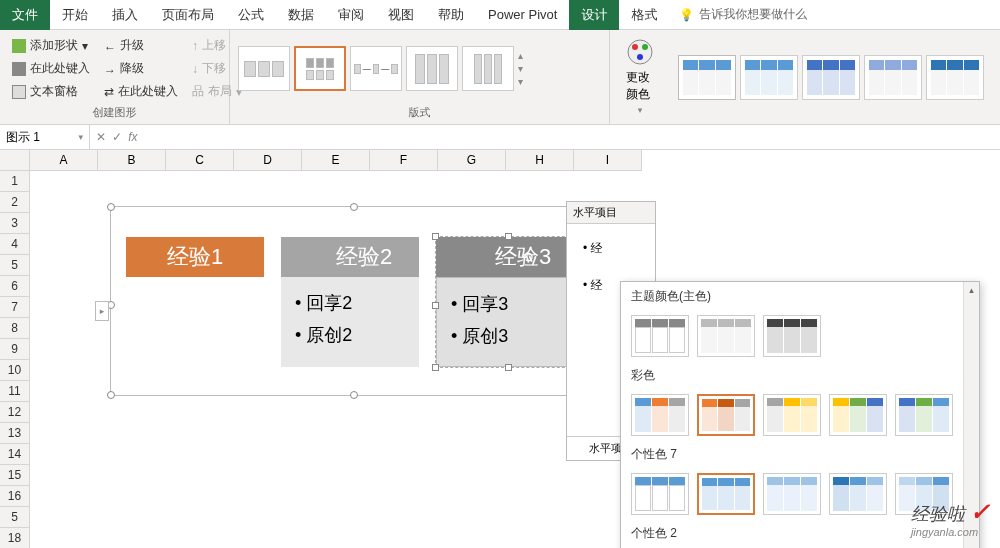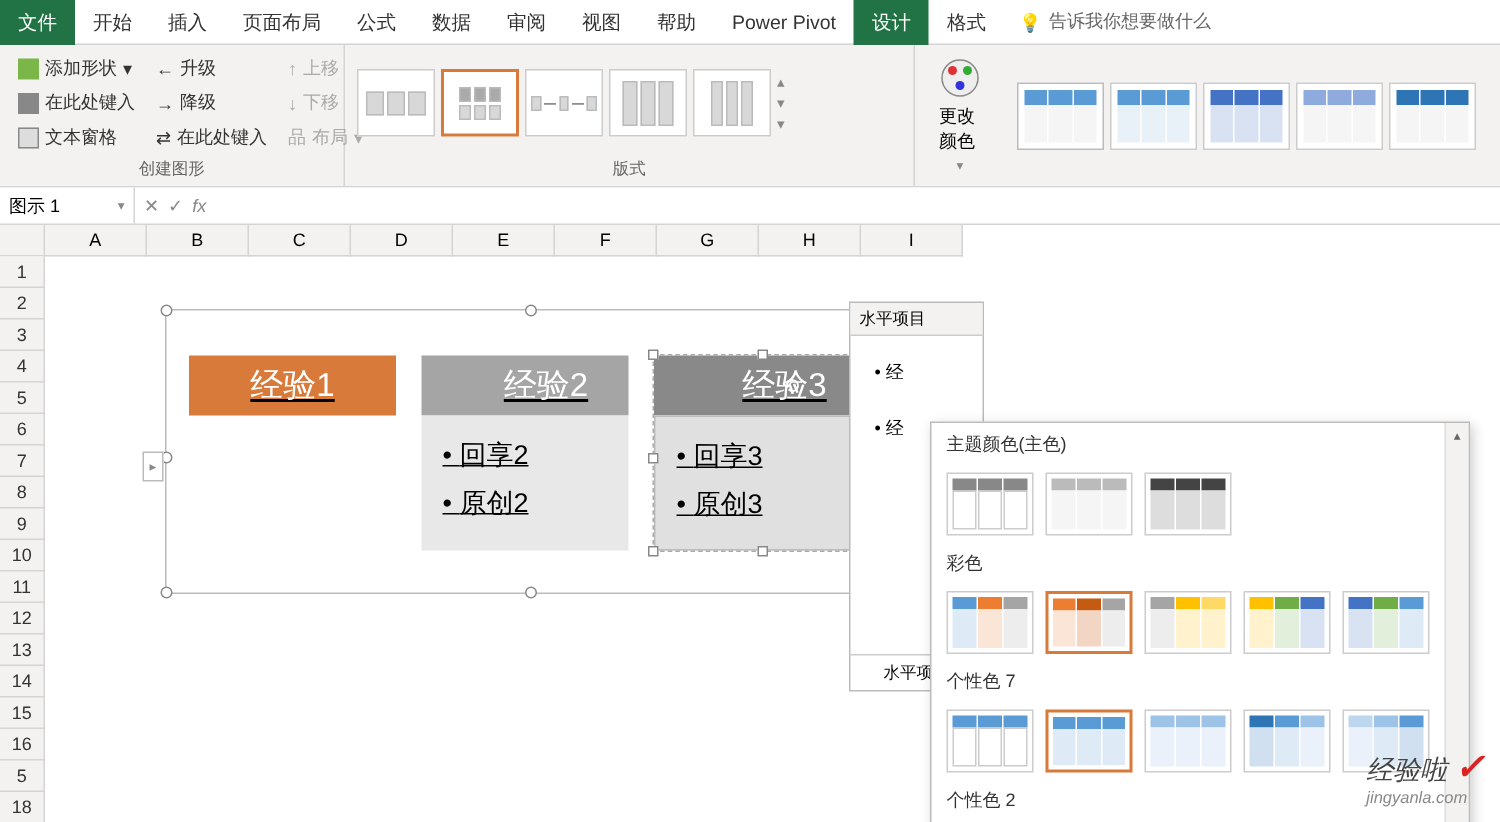--- a/index.html
+++ b/index.html
@@ -44,21 +44,21 @@
 .row-h { height: 21px; border-bottom: 1px solid #d4d4d4; border-right: 1px solid #d4d4d4; text-align: center; line-height: 21px; color: #333; font-size: 12px; }
 .col-headers { display: flex; background: #f3f2f1; height: 21px; }
 .corner { width: 30px; height: 21px; background: #f3f2f1; border-right: 1px solid #d4d4d4; border-bottom: 1px solid #d4d4d4; }
 .col-h { width: 68px; border-right: 1px solid #d4d4d4; border-bottom: 1px solid #d4d4d4; text-align: center; line-height: 21px; }
 .grid-body { position: relative; flex: 1; }
 
 .smartart-container { position: absolute; left: 80px; top: 35px; width: 480px; height: 190px; border: 1px solid #bbb; }
 .sa-handle { position: absolute; width: 8px; height: 8px; background: #fff; border: 1px solid #888; border-radius: 50%; }
 .sa-toggle { position: absolute; left: -16px; top: 50%; width: 14px; height: 20px; border: 1px solid #bbb; background: #fff; display: flex; align-items: center; justify-content: center; font-size: 9px; color: #888; }
 
-.sa-block { position: absolute; width: 138px; text-decoration: underline; }
+.sa-block { position: absolute; width: 138px; }
 .sa-title { height: 40px; color: #fff; font-size: 22px; text-align: center; line-height: 40px; }
 .sa-body { height: 90px; padding: 10px 14px; font-size: 18px; line-height: 32px; }
 .sa-b1 .sa-title { background: #d87a3a; } .sa-b1 .sa-body { background: #f2e1d5; }
 .sa-b2 .sa-title { background: #a5a5a5; padding-left: 28px; } .sa-b2 .sa-body { background: #e8e8e8; }
 .sa-b3 .sa-title { background: #898989; padding-left: 36px; } .sa-b3 .sa-body { background: #e0e0e0; border: 1px solid #bbb; }
 .sa-b3 { outline: 1px dashed #aaa; }
 .shp-handle { position: absolute; width: 7px; height: 7px; background: #fff; border: 1px solid #888; }
 
 .text-pane { position: absolute; left: 536px; top: 30px; width: 90px; height: 260px; border: 1px solid #bbb; background: #fff; }
 .text-pane-title { background: #f3f2f1; border-bottom: 1px solid #ccc; padding: 3px 6px; font-size: 11px; }

